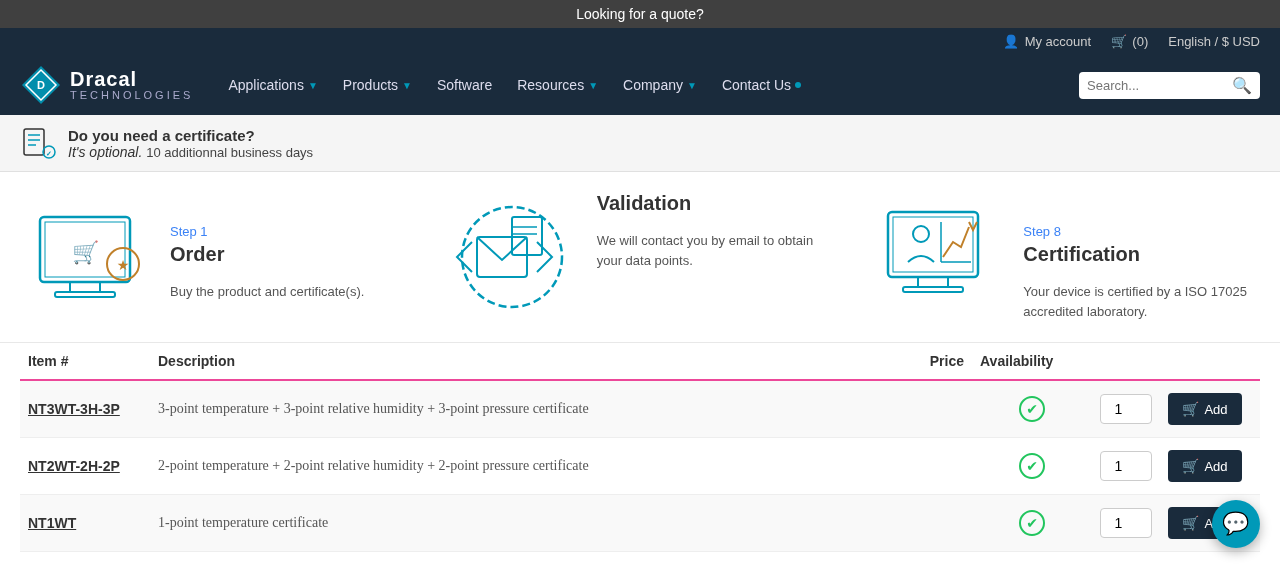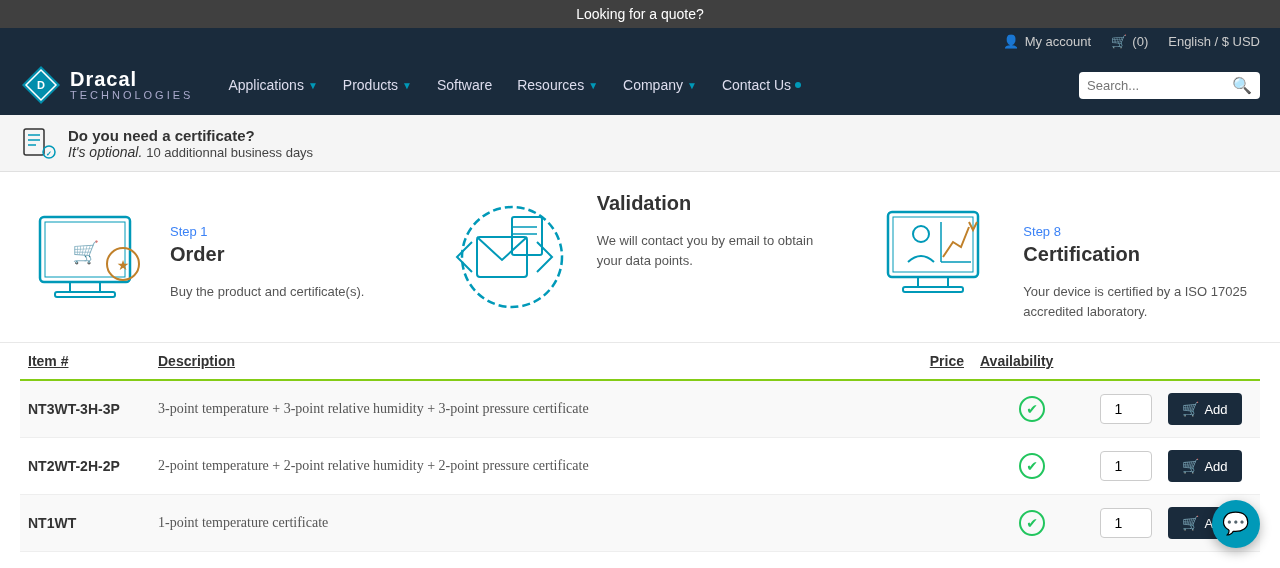--- a/index.html
+++ b/index.html
@@ -170,43 +170,42 @@
 
     
     .table-section {
       padding: 0 20px;
     }
     table {
       width: 100%;
       border-collapse: collapse;
     }
     table thead tr {
-      border-bottom: 2px solid #84cc16;
-      text-decoration: underline;
+      border-bottom: 2px solid #ec4899;
     }
     table th {
       text-align: left;
       padding: 10px 8px;
       font-size: 14px;
       font-weight: 600;
       color: #333;
     }
     table th.right { text-align: right; }
     table tbody tr {
       border-bottom: 1px solid #eee;
     }
     table tbody tr:nth-child(odd) { background: #f9f9f9; }
     table tbody tr:nth-child(even) { background: #fff; }
     table td {
       padding: 12px 8px;
       font-size: 14px;
       color: #333;
       vertical-align: middle;
     }
-    td.item-num { font-weight: 700; width: 130px; }
+    td.item-num { font-weight: 700; width: 130px; text-decoration: underline; }
     td.desc { color: #555; font-family: Liberation Serif, serif; }
     td.price { text-align: right; width: 100px; }
     td.avail { text-align: center; width: 120px; }
     td.qty { width: 60px; }
     td.add-btn { width: 100px; }
 
     .check-icon {
       display: inline-block;
       width: 26px;
       height: 26px;

